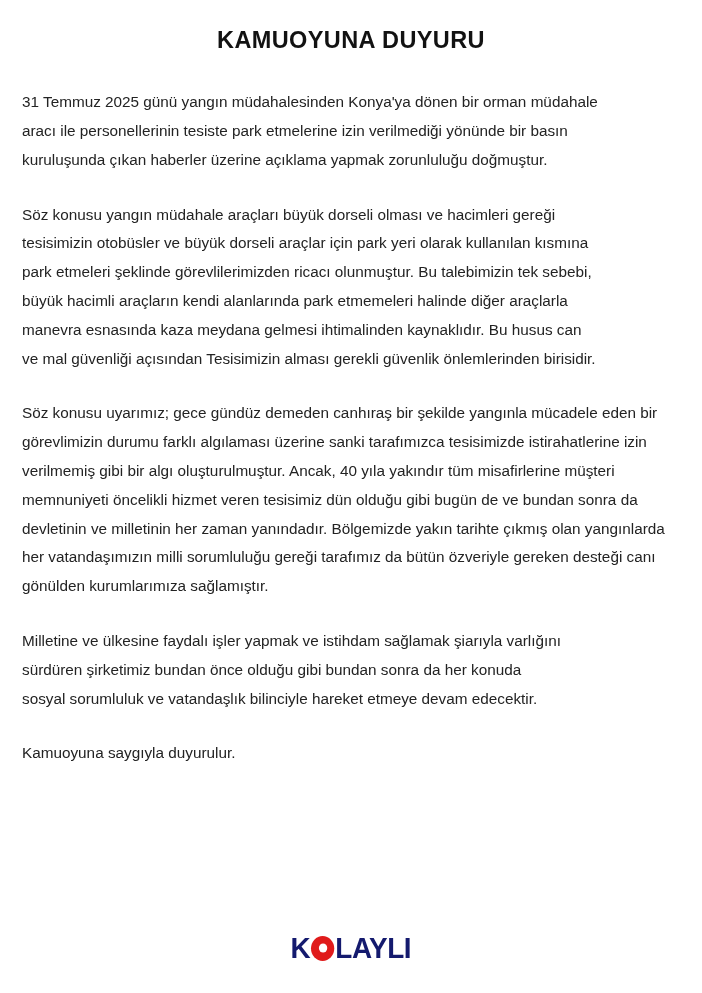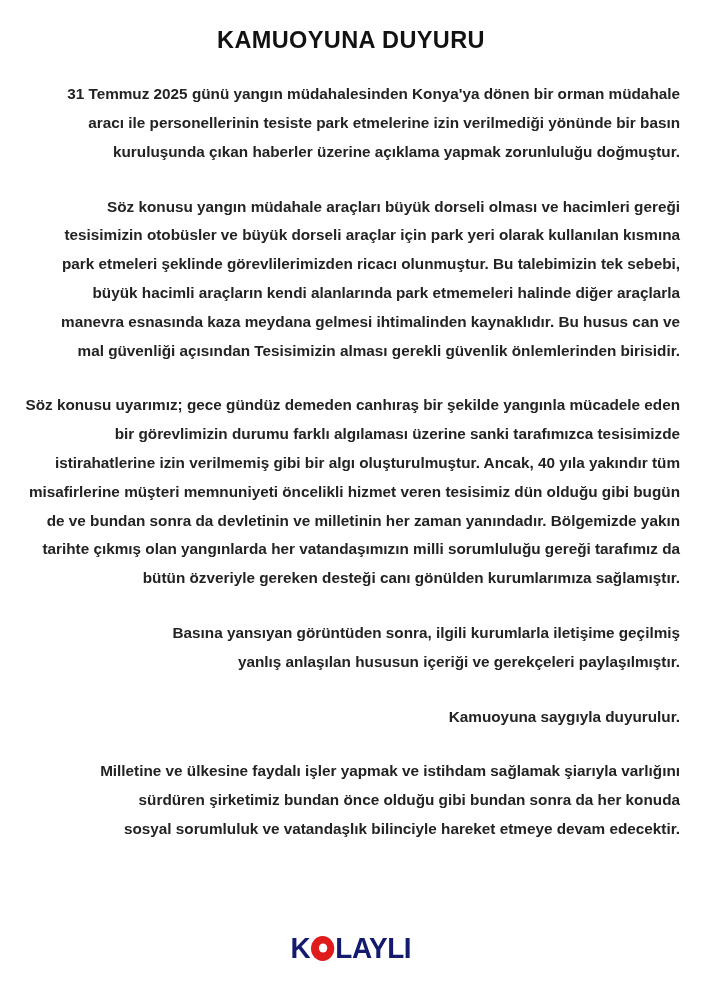--- a/index.html
+++ b/index.html
@@ -33,27 +33,26 @@
     color: #121212;
     margin: 26px 0 0 0;
     line-height: 1.2;
   }
 
   .body-copy {
     margin-top: 26px;
   }
 
   .para {
-    text-align: right;
+    text-align: left;
     font-size: 15.3px;
     line-height: 28.8px;
     color: #232323;
-    margin: 0 0 26px 0;
+    margin: 8px 0 26px 0;
     text-wrap: balance;
-    font-weight: bold;
   }
   .para:last-child {
     margin-bottom: 0;
   }
 
   .closing {
     margin-top: 22px;
   }
 
   .logo-area {
@@ -105,23 +104,22 @@
 <body>
 
 <div class="page">
 
   <h1 class="doc-title">KAMUOYUNA DUYURU</h1>
 
   <div class="body-copy">
     <p class="para">31 Temmuz 2025 günü yangın müdahalesinden Konya'ya dönen bir orman müdahale aracı ile personellerinin tesiste park etmelerine izin verilmediği yönünde bir basın kuruluşunda çıkan haberler üzerine açıklama yapmak zorunluluğu doğmuştur.</p>
     <p class="para">Söz konusu yangın müdahale araçları büyük dorseli olması ve hacimleri gereği tesisimizin otobüsler ve büyük dorseli araçlar için park yeri olarak kullanılan kısmına park etmeleri şeklinde görevlilerimizden ricacı olunmuştur. Bu talebimizin tek sebebi, büyük hacimli araçların kendi alanlarında park etmemeleri halinde diğer araçlarla manevra esnasında kaza meydana gelmesi ihtimalinden kaynaklıdır. Bu husus can ve mal güvenliği açısından Tesisimizin alması gerekli güvenlik önlemlerinden birisidir.</p>
     <p class="para">Söz konusu uyarımız; gece gündüz demeden canhıraş bir şekilde yangınla mücadele eden bir görevlimizin durumu farklı algılaması üzerine sanki tarafımızca tesisimizde istirahatlerine izin verilmemiş gibi bir algı oluşturulmuştur. Ancak, 40 yıla yakındır tüm misafirlerine müşteri memnuniyeti öncelikli hizmet veren tesisimiz dün olduğu gibi bugün de ve bundan sonra da devletinin ve milletinin her zaman yanındadır. Bölgemizde yakın tarihte çıkmış olan yangınlarda her vatandaşımızın milli sorumluluğu gereği tarafımız da bütün özveriyle gereken desteği canı gönülden kurumlarımıza sağlamıştır.</p>
-    <p class="para">Basına yansıyan görüntüden sonra, ilgili kurumlarla iletişime geçilmiş yanlış anlaşılan hususun içeriği ve gerekçeleri paylaşılmıştır.</p>
+    <p class="para">Milletine ve ülkesine faydalı işler yapmak ve istihdam sağlamak şiarıyla varlığını sürdüren şirketimiz bundan önce olduğu gibi bundan sonra da her konuda sosyal sorumluluk ve vatandaşlık bilinciyle hareket etmeye devam edecektir.</p>
     <p class="para closing">Kamuoyuna saygıyla duyurulur.</p>
-    <p class="para">Milletine ve ülkesine faydalı işler yapmak ve istihdam sağlamak şiarıyla varlığını sürdüren şirketimiz bundan önce olduğu gibi bundan sonra da her konuda sosyal sorumluluk ve vatandaşlık bilinciyle hareket etmeye devam edecektir.</p>
   </div>
 
   <div class="logo-area">
     <div class="logo">
       <span class="logo-seg">K</span>
       <span class="logo-o"></span>
       <span class="logo-seg">LAYLI</span>
     </div>
   </div>
 

